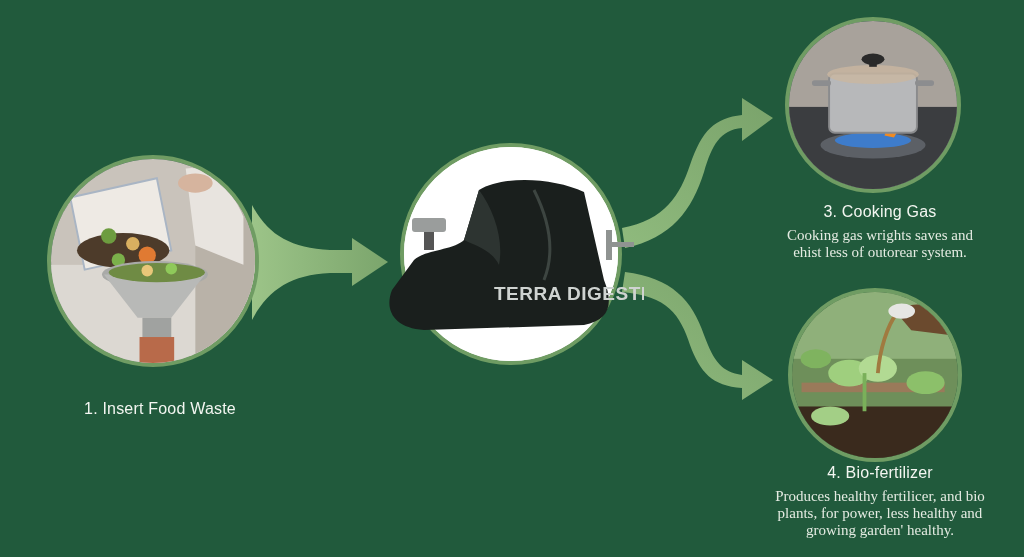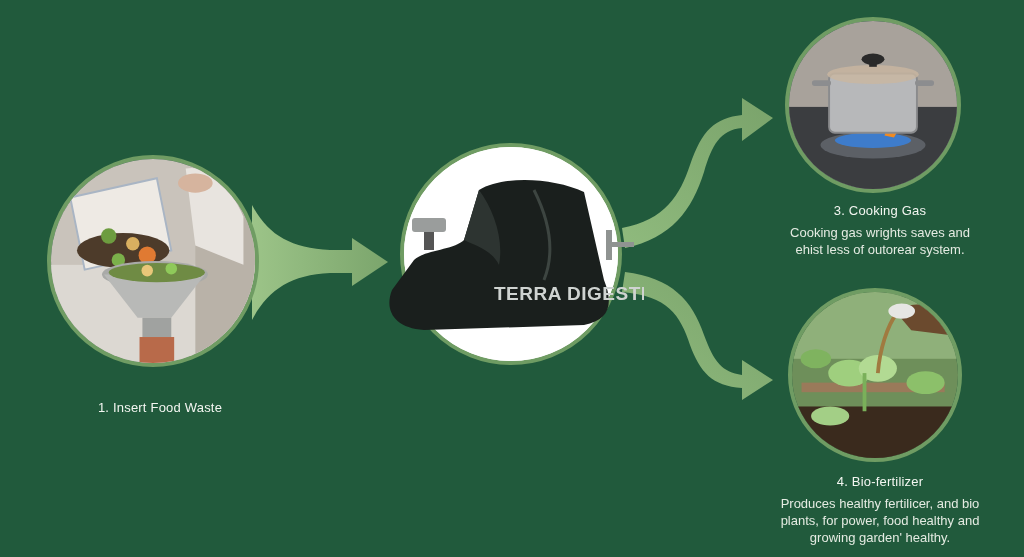--- a/index.html
+++ b/index.html
@@ -14,30 +14,31 @@
   .arrows { position: absolute; left: 0; top: 0; width: 1024px; height: 557px; }
   .circle {
     position: absolute;
     border-radius: 50%;
     border: 4px solid #6f9c63;
     overflow: hidden;
   }
   .circle svg { width: 100%; height: 100%; display: block; }
   .step { position: absolute; text-align: center; }
   .step-title {
-    font-size: 13px;
+    font-size: 16px;
     font-weight: normal;
     letter-spacing: 0.2px;
     color: #f3f6f1;
     margin-bottom: 6px;
   }
   .step-desc {
-    font-size: 13px;
+    font-size: 15px;
     line-height: 17px;
     color: #e4ebe2;
+    font-family: Liberation Serif, serif;
   }
 </style>
 </head>
 <body>
 
 <div class="stage">
 
   <svg class="arrows" viewBox="0 0 1024 557">
     <defs>
       <linearGradient id="g1" x1="0" x2="1" y1="0" y2="0">
@@ -146,22 +147,22 @@
 
 
   <div class="step" style="left:750px; top:203px; width:260px;">
     <div class="step-title">3. Cooking Gas</div>
     <div class="step-desc">
       <div>Cooking gas wrights saves and</div>
       <div>ehist less of outorear system.</div>
     </div>
   </div>
 
-  <div class="step" style="left:750px; top:474px; width:260px;">
+  <div class="step" style="left:750px; top:464px; width:260px;">
     <div class="step-title">4. Bio-fertilizer</div>
     <div class="step-desc">
       <div>Produces healthy fertilicer, and bio</div>
-      <div>plants, for power, food healthy and</div>
+      <div>plants, for power, less healthy and</div>
       <div>growing garden' healthy.</div>
     </div>
   </div>
 
 </div>
 
 </body></html>

